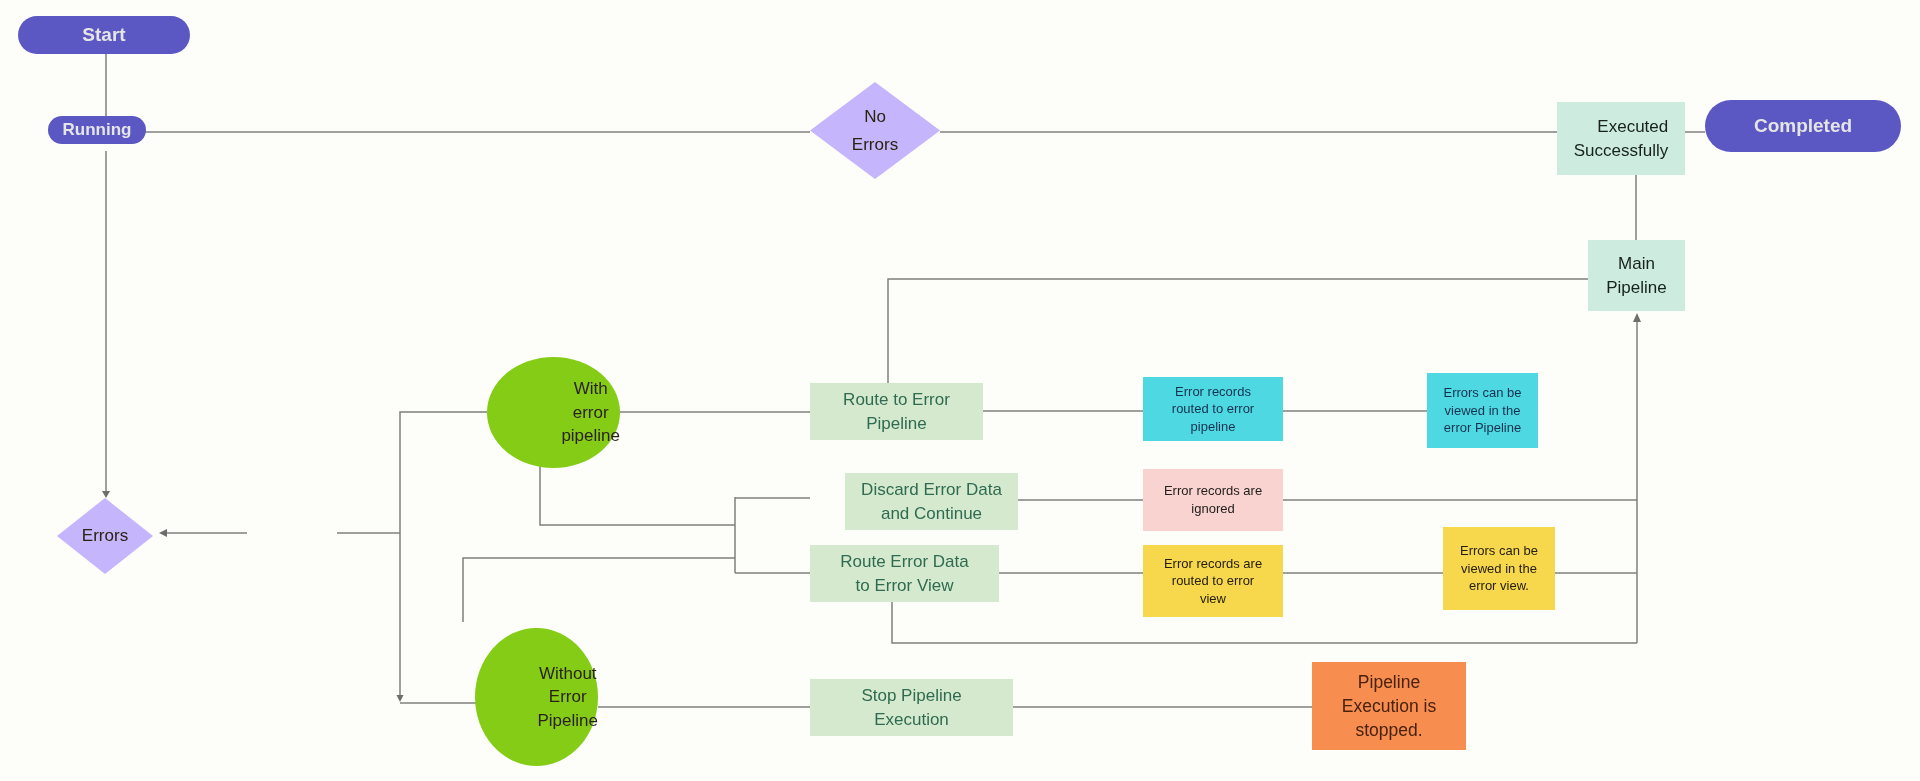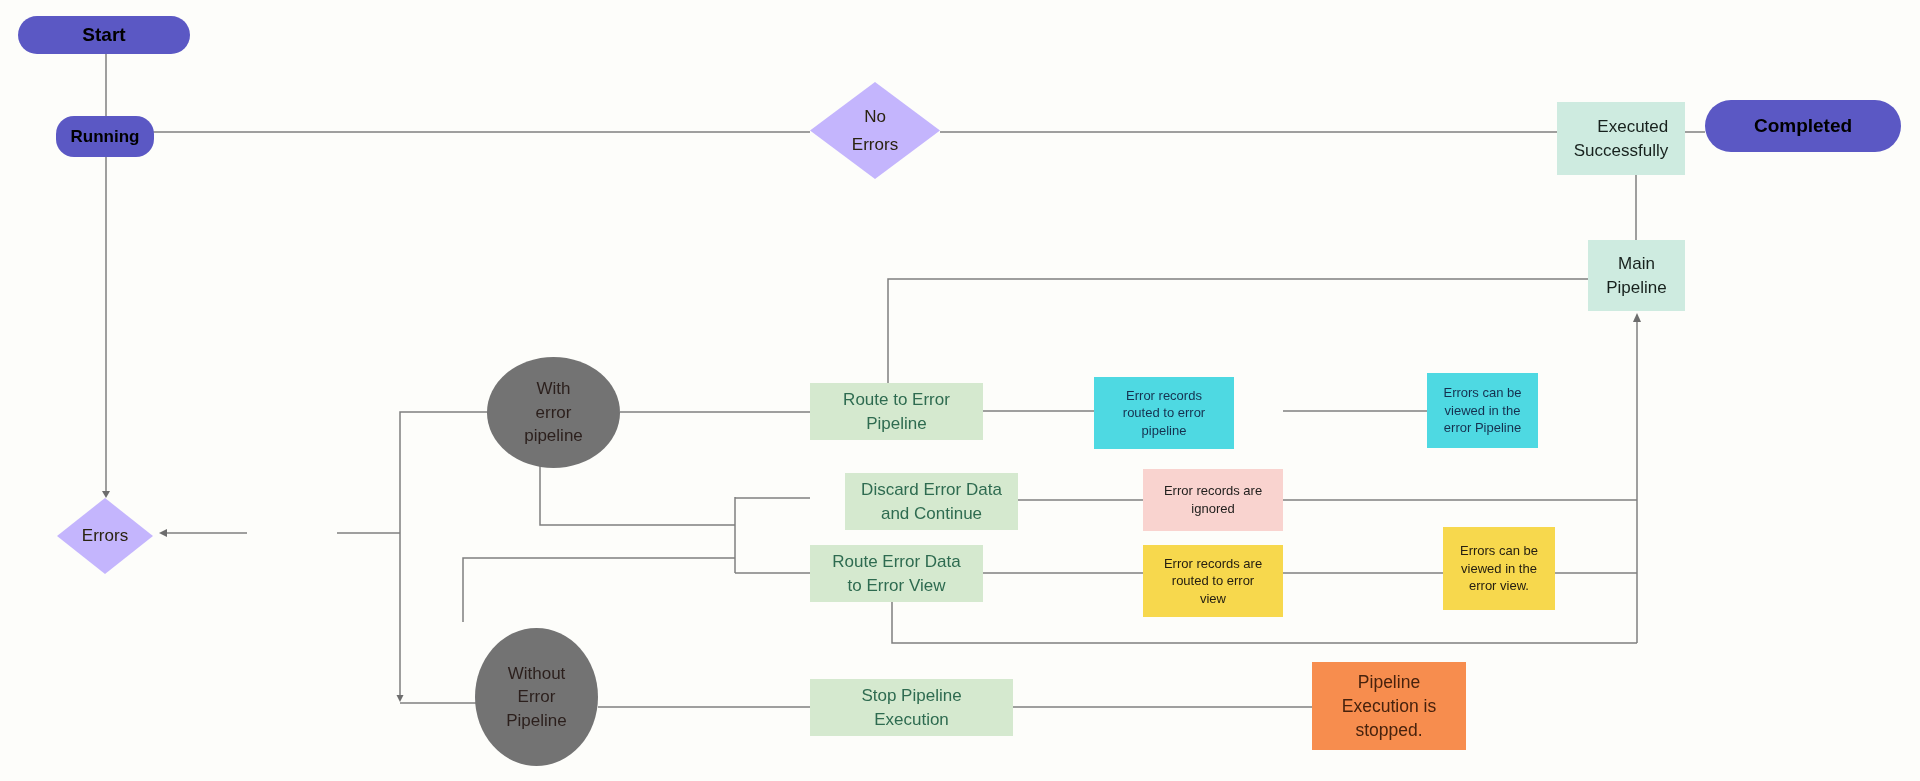--- a/index.html
+++ b/index.html
@@ -12,31 +12,31 @@
   #canvas{position:absolute;inset:0;width:1920px;height:781px;}
   svg.wires{position:absolute;left:0;top:0;z-index:0;}
   svg.wires path{stroke:#7f7f7f;stroke-width:1.5;fill:none;}
   svg.wires polygon{fill:#6d6d6d;stroke:none;}
   .node{
     position:absolute;z-index:1;display:flex;align-items:center;justify-content:center;
     text-align:center;box-sizing:border-box;
   }
   .node .lbl{white-space:pre-line;line-height:1.38;}
   
-  .pill{background:#5b58c4;color:#000000;font-weight:bold;}
+  .pill{background:#5b58c4;color:#e5e5e5;font-weight:bold;}
   .pill .lbl{line-height:1.15;}
   
   .mint{background:#ceebe0;color:#17211d;font-size:17px;}
   
   .green{background:#d5e9cf;color:#2e6b50;font-size:17px;}
   
   .diamond{background:#c4b5fd;color:#2a2310;font-size:17px;
     clip-path:polygon(50% 0%,100% 50%,50% 100%,0% 50%);}
   
-  .ellipse{background:#737373;color:#2b1f1c;border-radius:50%;font-size:17px;}
+  .ellipse{background:#84cc16;color:#2b1f1c;border-radius:50%;font-size:17px;justify-content:flex-end;}
   
   .note{font-size:13px;}
   .note .lbl{line-height:1.35;}
   .cyan{background:#4ed9e2;color:#16314f;}
   .pinknote{background:#f9d3cf;color:#23211f;}
   .yellownote{background:#f7d84d;color:#262012;}
   .orange{background:#f78d4e;color:#47220d;font-size:17.5px;}
 </style>
 </head>
 <body>
@@ -88,21 +88,21 @@
     <path d="M892 602 V643 H1637"></path>
 
     <path d="M598 707 H810"></path>
     <path d="M983 707 H1312"></path>
   </svg>
 
   <div class="node pill" style="left:18px;top:16px;width:172px;height:38px;border-radius:19px;font-size:19px;">
     <span class="lbl">Start</span>
   </div>
 
-  <div class="node pill" style="left:56px;top:116px;width:98px;height:41px;border-radius:18px;font-size:17px;">
+  <div class="node pill" style="left:48px;top:116px;width:98px;height:28px;border-radius:18px;font-size:17px;">
     <span class="lbl">Running</span>
   </div>
 
   <div class="node pill" style="left:1705px;top:100px;width:196px;height:52px;border-radius:26px;font-size:19px;text-align:center;">
     <span class="lbl">Completed</span>
   </div>
 
   <div class="node diamond" style="left:810px;top:82px;width:130px;height:97px;">
     <span class="lbl" style="line-height:1.6;">No
 Errors</span>
@@ -138,31 +138,31 @@
   <div class="node green" style="left:810px;top:383px;width:173px;height:57px;">
     <span class="lbl">Route to Error
 Pipeline</span>
   </div>
 
   <div class="node green" style="left:810px;top:473px;width:173px;height:57px;margin-left:35px;">
     <span class="lbl">Discard Error Data
 and Continue</span>
   </div>
 
-  <div class="node green" style="left:810px;top:545px;width:173px;height:57px;">
+  <div class="node green" style="left:810px;top:545px;width:189px;height:57px;">
     <span class="lbl">Route Error Data
 to Error View</span>
   </div>
 
   <div class="node green" style="left:810px;top:679px;width:203px;height:57px;">
     <span class="lbl">Stop Pipeline
 Execution</span>
   </div>
 
-  <div class="node note cyan" style="left:1094px;top:377px;width:140px;height:72px;">
+  <div class="node note cyan" style="left:1143px;top:377px;width:140px;height:64px;">
     <span class="lbl">Error records
 routed to error
 pipeline</span>
   </div>
 
   <div class="node note cyan" style="left:1427px;top:373px;width:111px;height:75px;">
     <span class="lbl">Errors can be
 viewed in the
 error Pipeline</span>
   </div>

